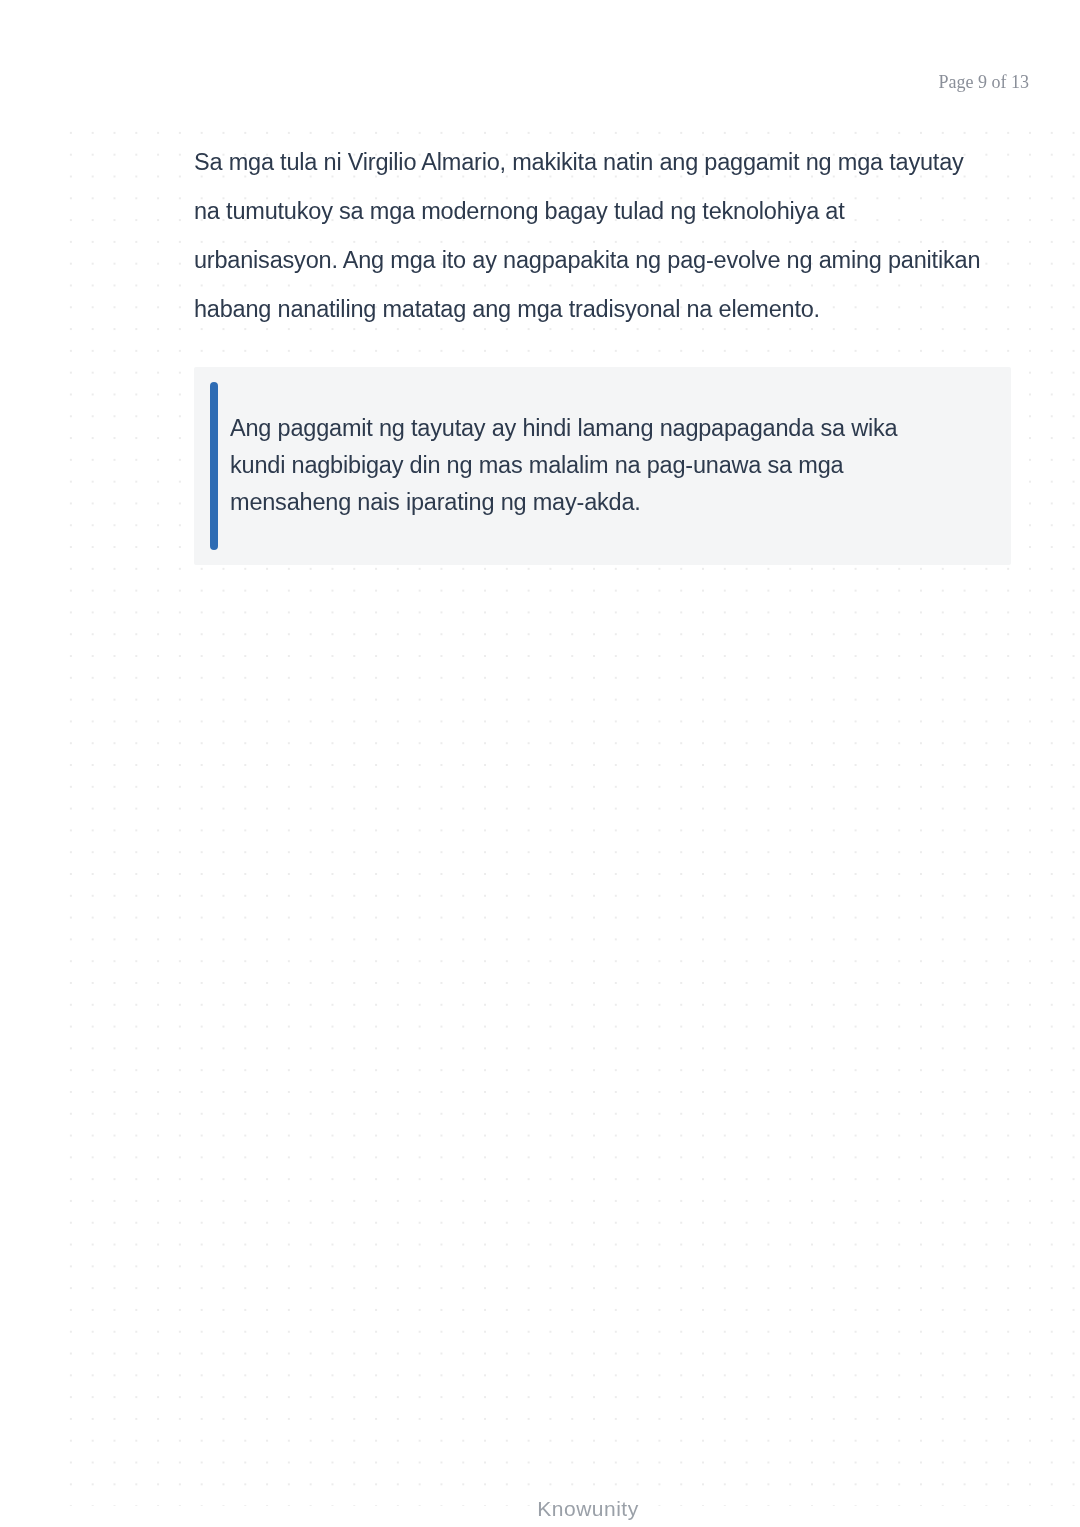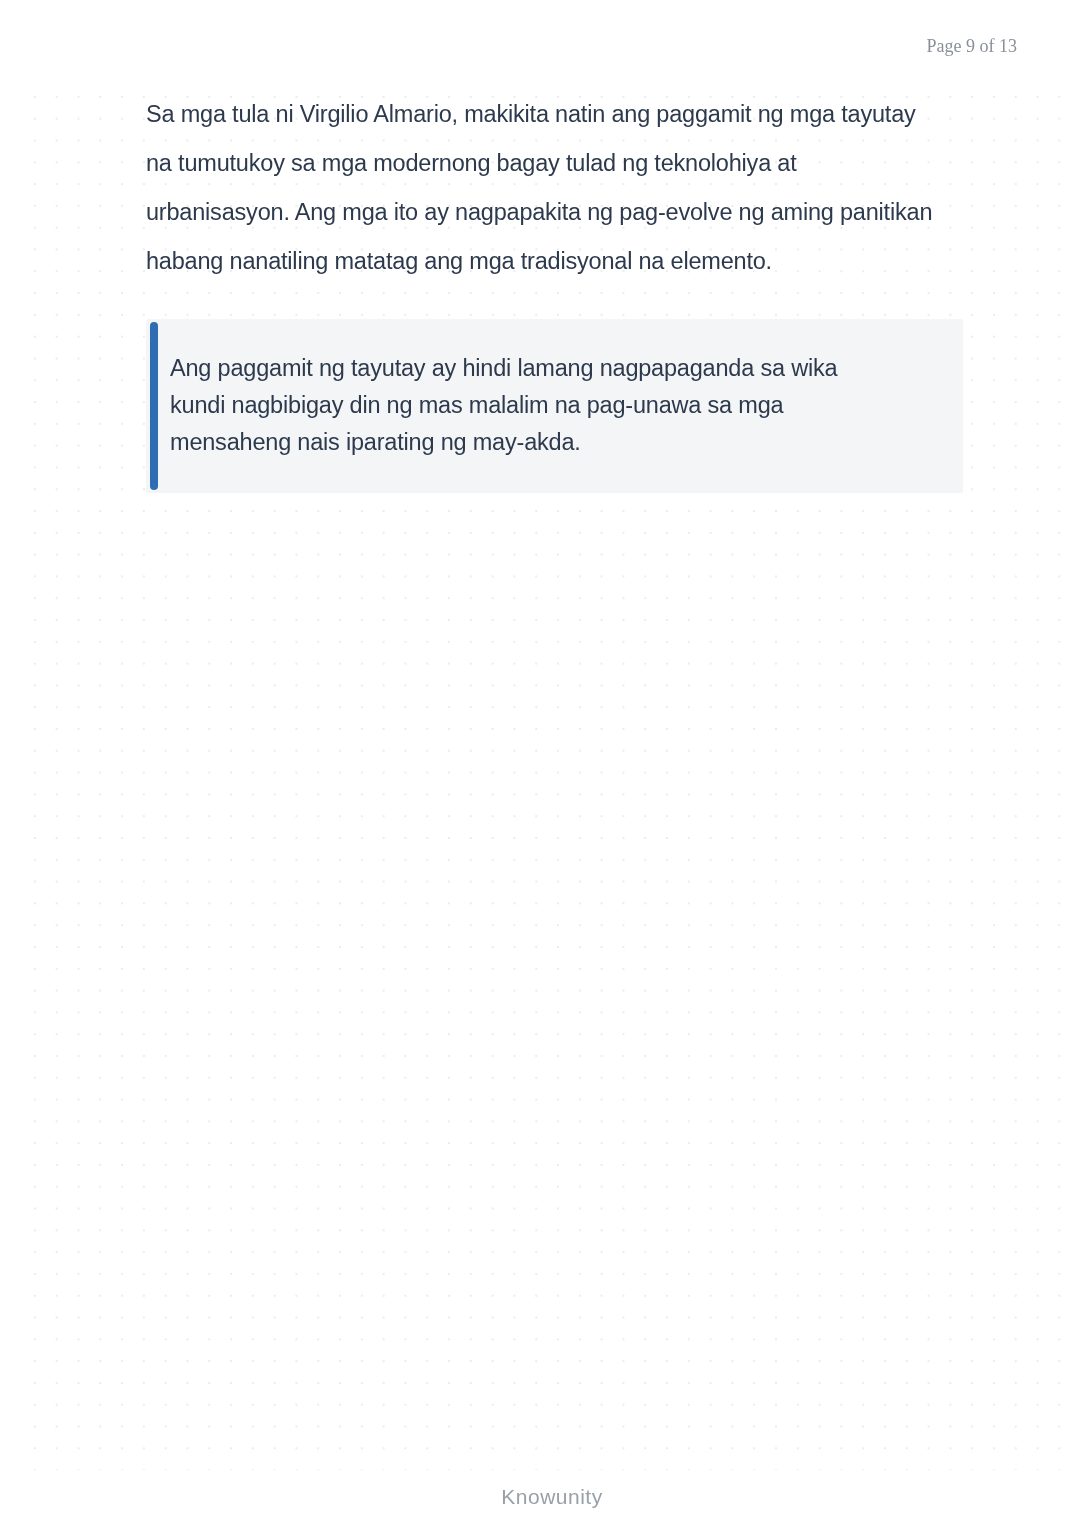--- a/index.html
+++ b/index.html
@@ -1,15 +1,15 @@
 <!DOCTYPE html>
 <html><head>
 <meta charset="utf-8">
 <style>
-  * { margin: 4px; padding: 0; box-sizing: border-box; }
+  * { margin: 16px; padding: 0; box-sizing: border-box; }
 
   html, body {
     width: 1080px;
     height: 1527px;
     background: #ffffff;
     font-family: "Liberation Sans", sans-serif;
     overflow: hidden;
     position: relative;
   }
 

